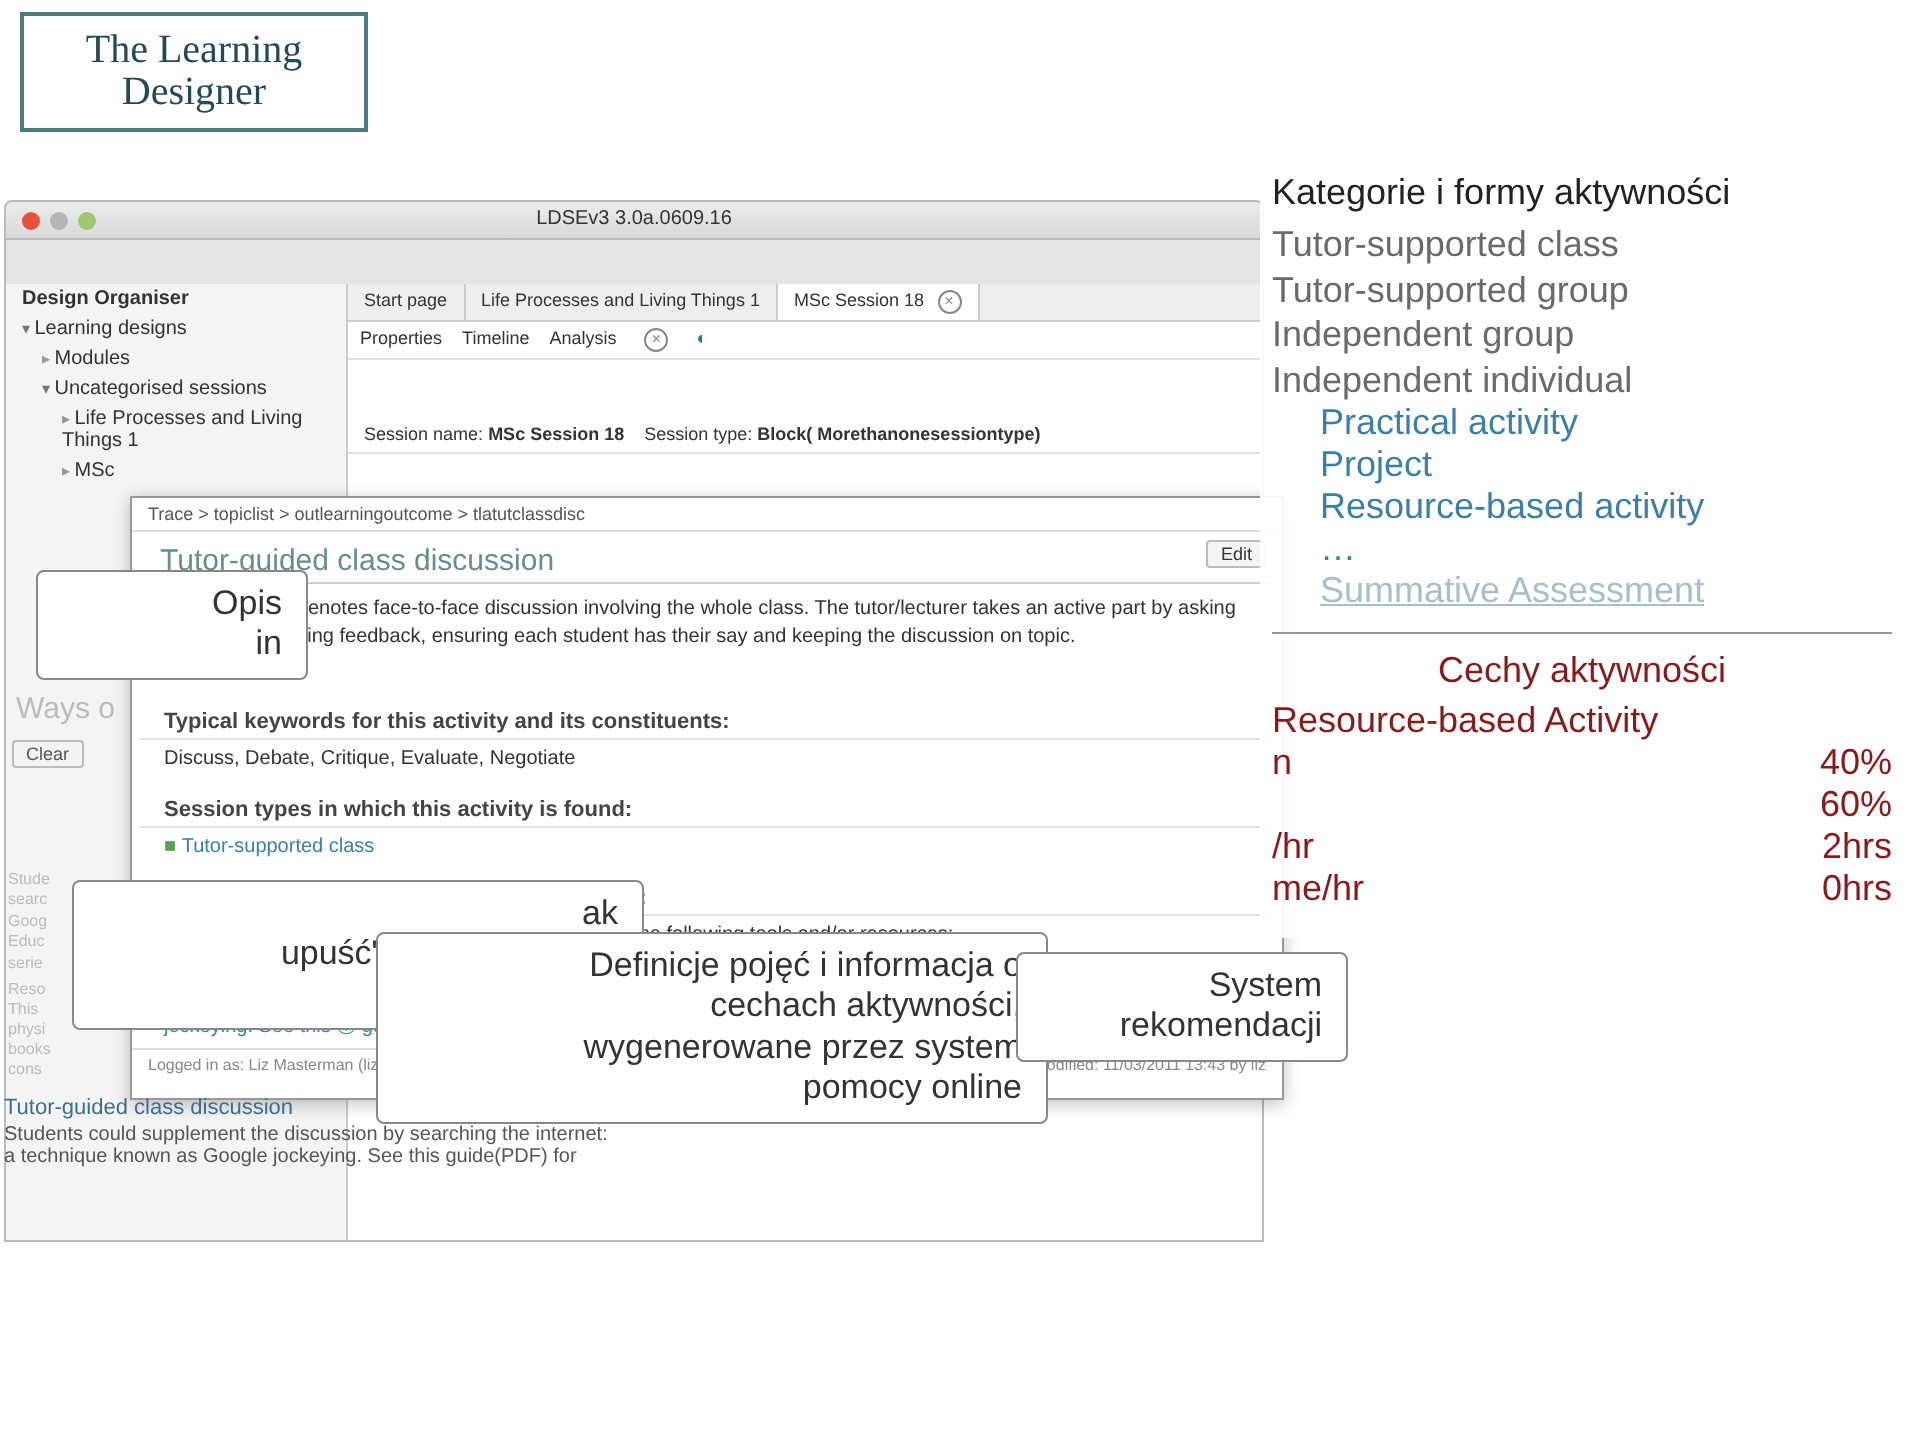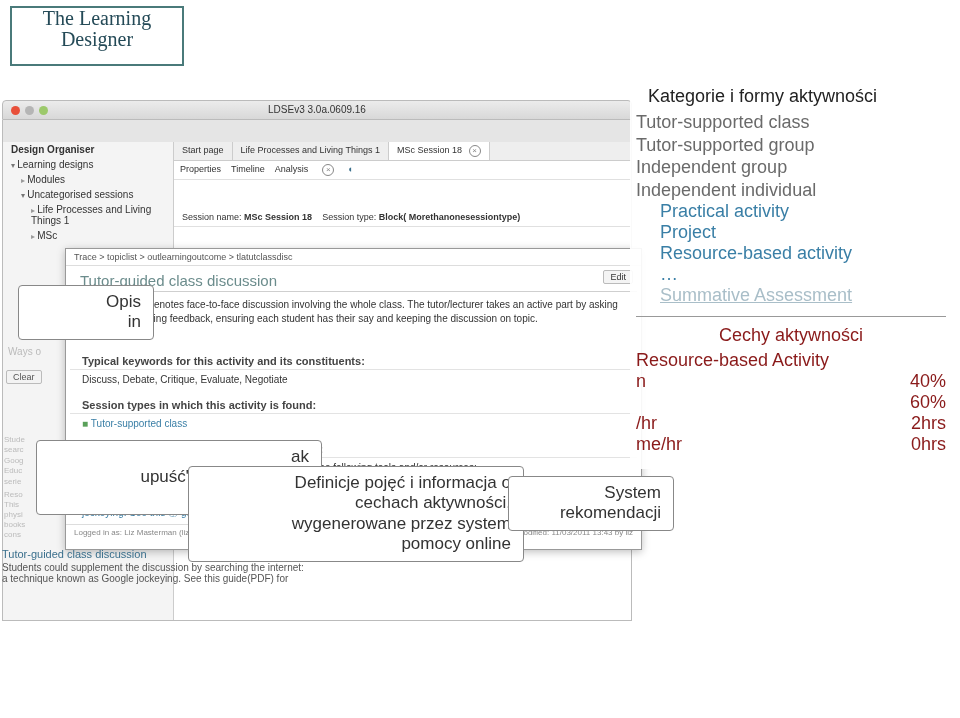--- a/index.html
+++ b/index.html
@@ -1,16 +1,16 @@
 <!DOCTYPE html>
 <html><head>
 <meta charset="utf-8">
 <style>
   body { margin:0; font-family: Arial, Helvetica, sans-serif; background:#fff; width:960px; height:718px; overflow:hidden; position:relative; }
-  .logo-box { position:absolute; top:6px; left:10px; width:170px; height:56px; border:2px solid #4a7a7a; background:#fff; display:flex; align-items:flex-start; justify-content:center; }
+  .logo-box { position:absolute; top:6px; left:10px; width:170px; height:56px; border:2px solid #4a7a7a; background:#fff; display:flex; align-items:center; justify-content:center; }
   .logo-text { font-family: Georgia, 'Times New Roman', serif; color:#244a57; font-size:20px; line-height:1.05; text-align:center; }
   .main-bg { position:absolute; top:100px; left:2px; width:630px; height:520px; }
   .mac-dots { display:flex; gap:5px; padding:4px 6px; }
   .dot { width:9px; height:9px; border-radius:50%; }
   .dot.r{background:#e8503a;} .dot.g{background:#b5b5b5;} .dot.b{background:#9cc96b;}
   .titlebar { height:18px; background:linear-gradient(#ececec,#d8d8d8); border:1px solid #bbb; border-radius:4px 4px 0 0; font-size:10px; text-align:center; color:#333; line-height:18px; position:relative;}
   .titlebar .mac-dots{position:absolute; left:2px; top:1px;}
   .toolbar { height:22px; background:#e5e5e5; border-left:1px solid #bbb; border-right:1px solid #bbb; }
   .content-row { display:flex; border-left:1px solid #bbb; border-right:1px solid #bbb; border-bottom:1px solid #bbb; height:calc(100% - 42px); background:#fff;}
   .sidebar { width:170px; border-right:1px solid #ccc; font-size:10px; background:#f4f4f4; }
@@ -32,38 +32,38 @@
   .sect-title { font-size:11px; padding:10px 12px 2px; border-bottom:1px solid #e3e3e3; margin:0 4px; font-weight:bold; color:#444;}
   .sect-body { padding:4px 16px; font-size:10px; }
   .bullet{ color:#3a7fa6; }
   .edit-btn { float:right; font-size:9px; border:1px solid #bbb; padding:1px 6px; border-radius:2px; background:#f4f4f4; color:#333; margin:4px 8px;}
   .wiki-footer{ font-size:8px; color:#888; padding:3px 8px; border-top:1px solid #ddd; display:flex; justify-content:space-between;}
   
   .tutor-box { position:absolute; left:2px; top:548px; width:305px; font-size:10px; color:#555; }
   .tutor-box .h{ color:#3a6f8c; font-size:11px; margin-bottom:2px;}
   
   .right-pane { position:absolute; top:80px; right:8px; width:310px; background:rgba(255,255,255,0.92); padding:4px 6px 14px; }
-  .rp-heading { font-size:18px; color:#222; margin:2px 12px 4px; }
+  .rp-heading { font-size:18px; color:#222; margin:2px 0 4px; }
   .rp-line { font-size:18px; color:#6a6a6a; line-height:1.25; }
   .rp-sub { font-size:18px; color:#3a7fa6; padding-left:24px; }
   .rp-sub.dim{ color:#a9bec8;text-decoration:underline;}
   .rp-sep{ border-top:1px solid #999; margin:10px 0 8px; }
   .rp-heading2{ font-size:18px; color:#8a1a1a; text-align:center; margin:2px 0 4px;}
   .rp-cat{ font-size:18px; color:#8a1a1a; }
   .rp-row{ display:flex; justify-content:space-between; font-size:18px; color:#8a1a1a; }
   
   .callout { position:absolute; background:#fff; border:1.5px solid #888; border-radius:4px; padding:6px 12px; font-size:17px; color:#333; text-align:right; line-height:1.2;}
   .callout.left1 { top:285px; left:18px; width:110px; }
   .callout.left2 { top:440px; left:36px; width:260px; }
   .callout.mid  { top:466px; left:188px; width:310px; }
   .callout.sys  { top:476px; left:508px; width:140px; }
   
   .faded-list { position:absolute; left:4px; top:435px; width:60px; font-size:8px; color:#bbb; line-height:1.3;}
   .faded-list2 { position:absolute; left:4px; top:490px; width:60px; font-size:8px; color:#bbb; line-height:1.25;}
-  .faded-tools { position:absolute; left:8px; top:346px; font-size:10px; color:#bbb;}
+  .faded-tools { position:absolute; left:8px; top:346px; font-size:15px; color:#bbb;}
 
   .xbtn{display:inline-block;width:10px;height:10px;border-radius:50%;border:1px solid #888;color:#888;font-size:8px;line-height:9px;text-align:center;margin-left:4px;}
 </style>
 </head>
 <body>
 
 <div class="logo-box">
   <div class="logo-text">
     <div>The Learning</div>
     <div>Designer</div>

